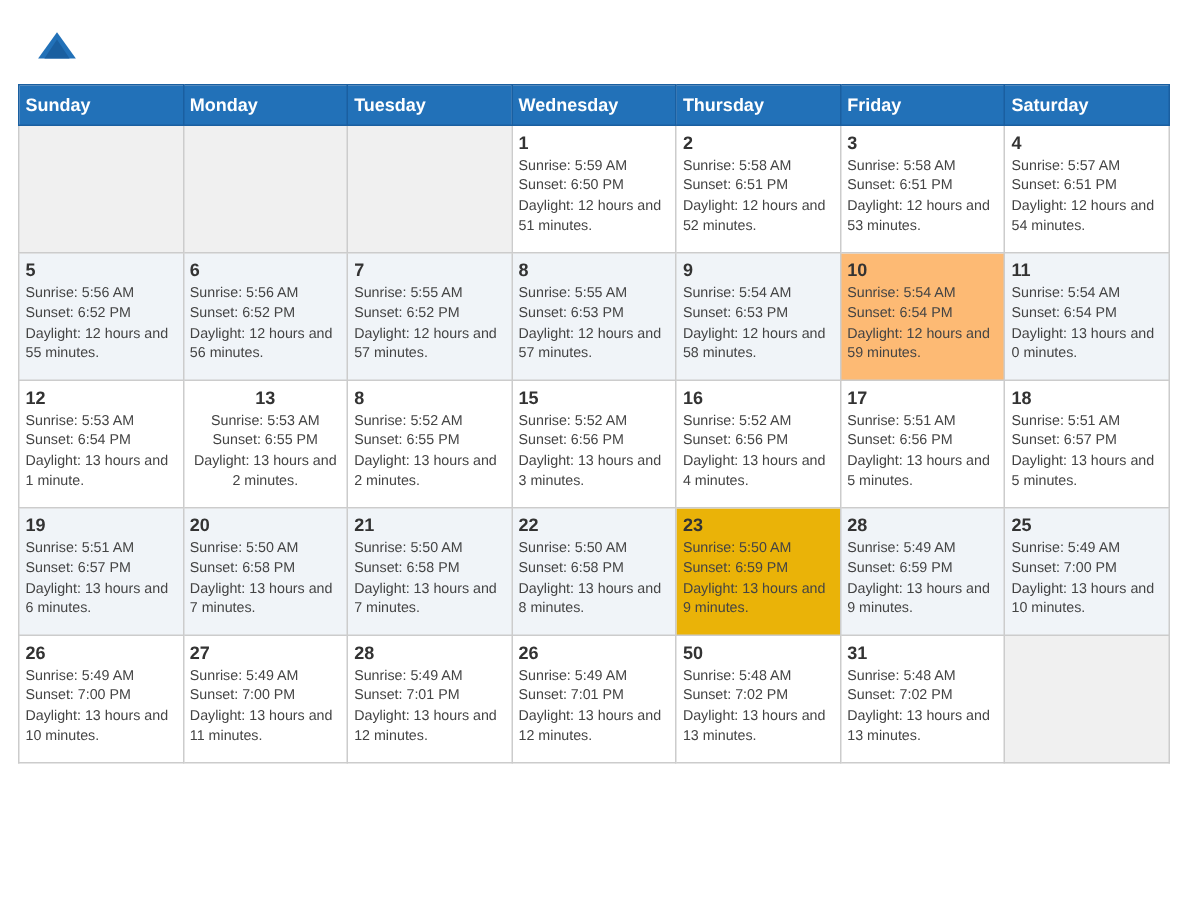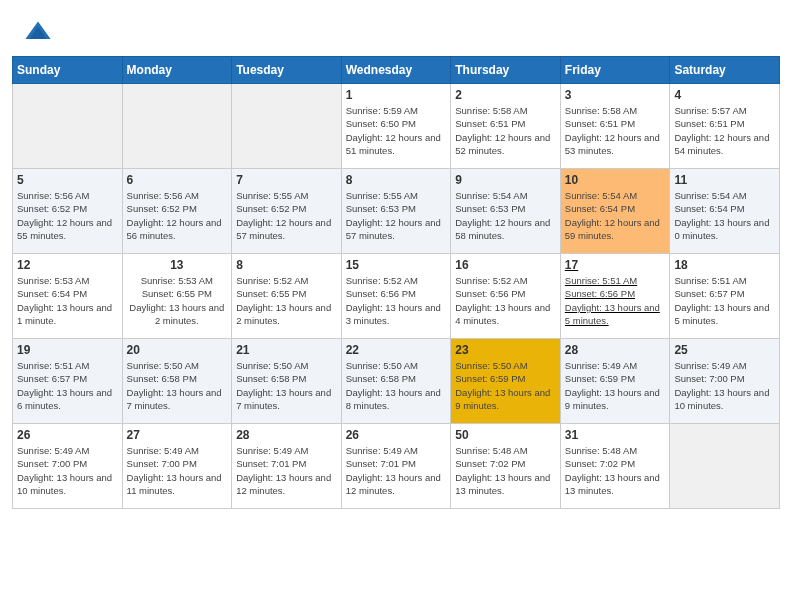--- a/index.html
+++ b/index.html
@@ -226,21 +226,21 @@
           <div class="day-info" style="white-space: pre-line;">Sunrise: 5:52 AM
 Sunset: 6:56 PM
 Daylight: 13 hours and 3 minutes.</div>
         </td>
         <td style="background: rgb(255, 255, 255);">
           <span class="day-num">16</span>
           <div class="day-info" style="white-space: pre-line;">Sunrise: 5:52 AM
 Sunset: 6:56 PM
 Daylight: 13 hours and 4 minutes.</div>
         </td>
-        <td style="background: rgb(255, 255, 255); text-decoration: underline;">
+        <td style="background: rgb(255, 255, 255);">
           <span class="day-num">17</span>
           <div class="day-info" style="white-space: pre-line;">Sunrise: 5:51 AM
 Sunset: 6:56 PM
 Daylight: 13 hours and 5 minutes.</div>
         </td>
         <td style="background: rgb(255, 255, 255);">
           <span class="day-num">18</span>
           <div class="day-info" style="white-space: pre-line;">Sunrise: 5:51 AM
 Sunset: 6:57 PM
 Daylight: 13 hours and 5 minutes.</div>

